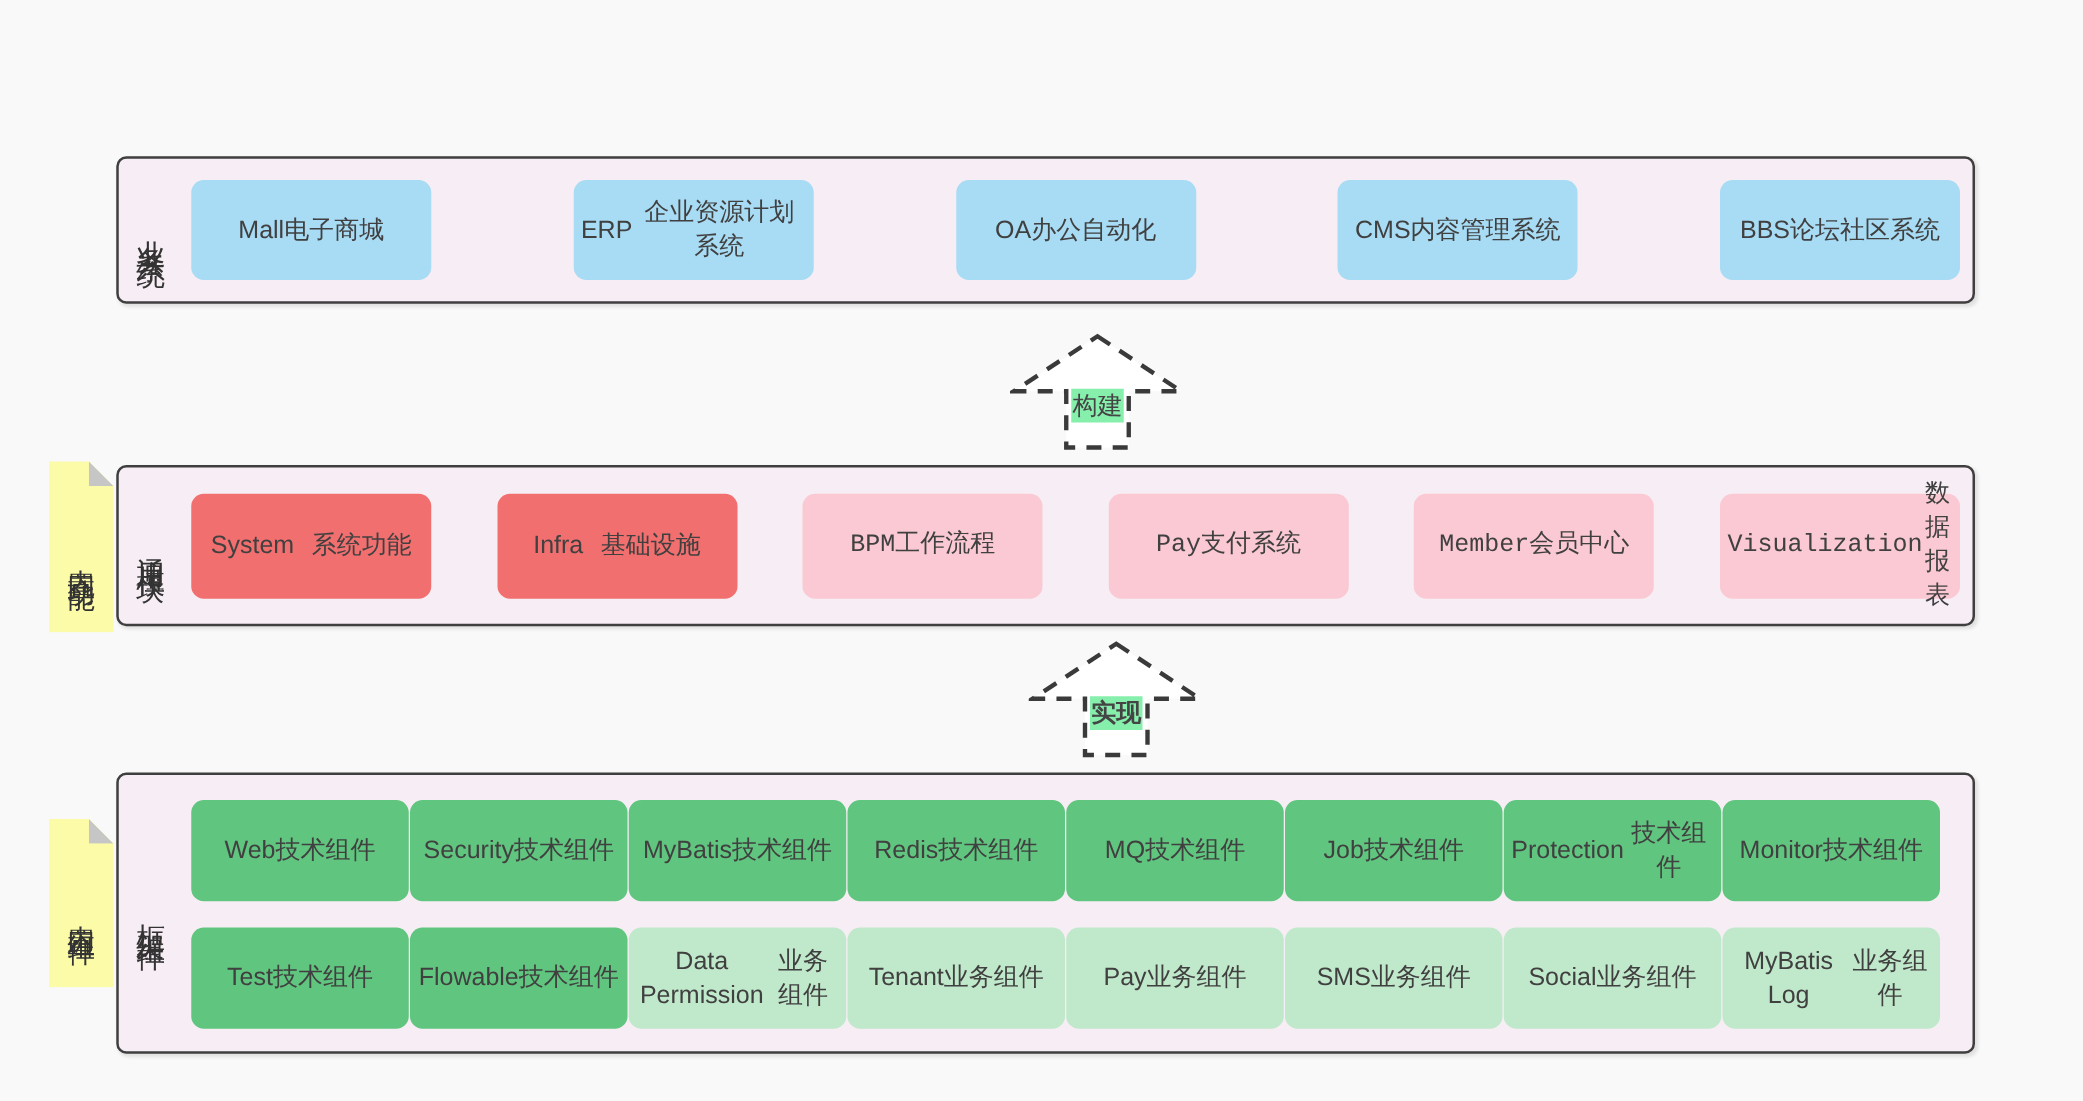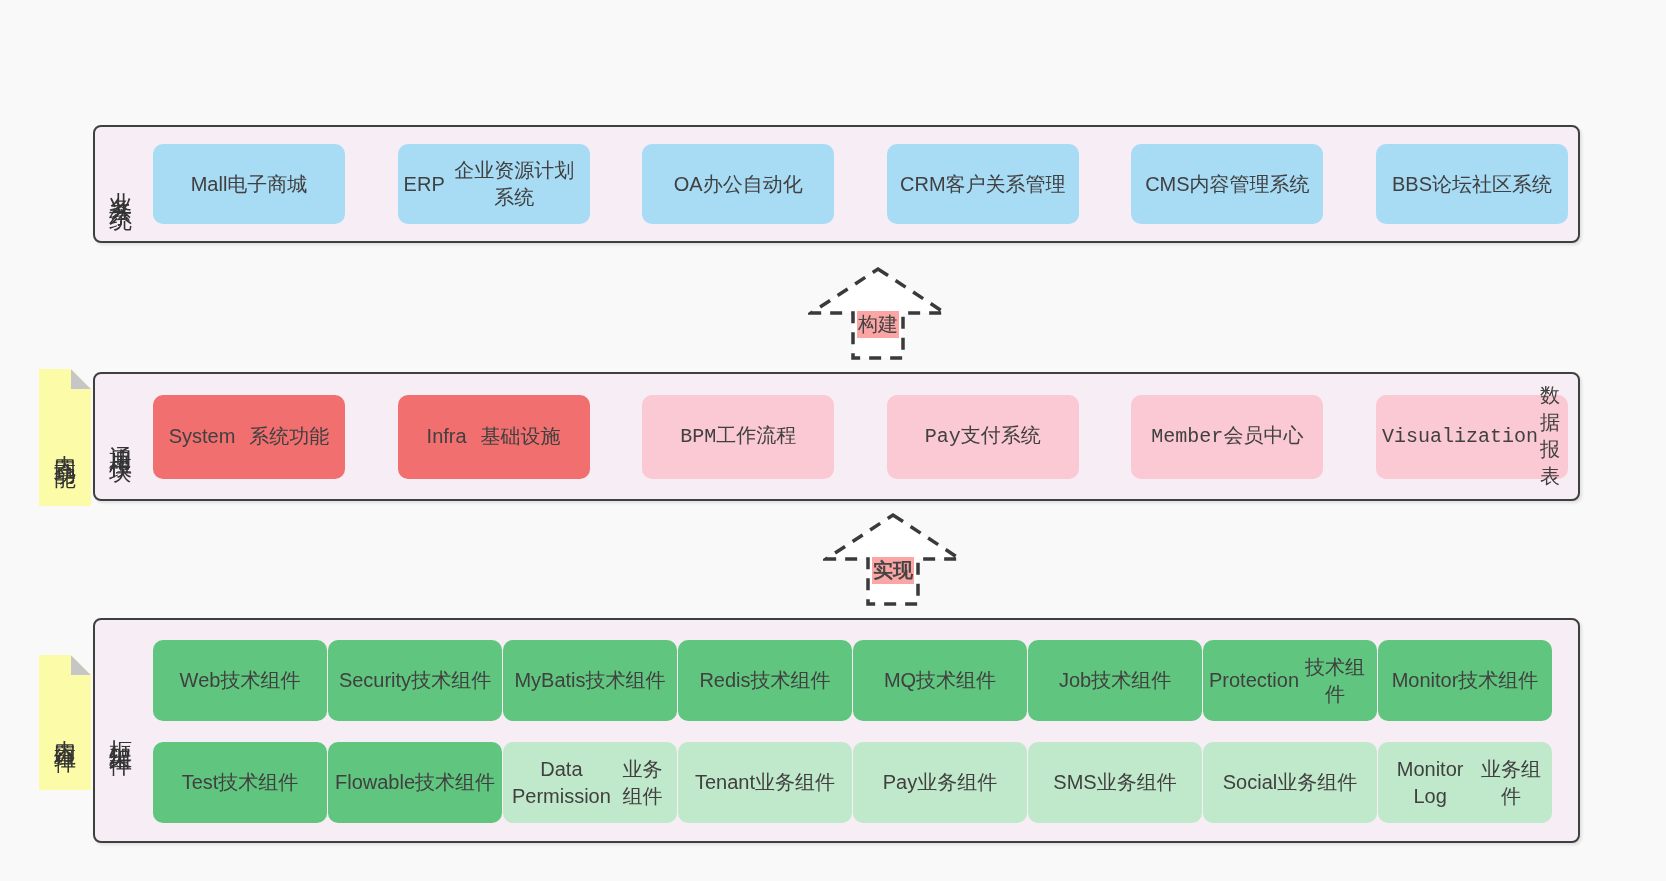--- a/index.html
+++ b/index.html
@@ -110,21 +110,21 @@
   }
   .arrow-1 { left: 808px; top: 266px; }
   .arrow-2 { left: 823px; top: 512px; font-weight: bold; }
   .arrow svg { display: block; width: 100%; height: 100%; }
   .arrow .a-label {
     position: absolute;
     left: 50%; top: 45px;
     transform: translateX(-50%);
     font-size: 20px;
     color: #444;
-    background: #fca5a5;
+    background: #86efac;
     padding: 0 1px;
     white-space: nowrap;
   }
 </style>
 </head>
 <body>
 
 <div class="canvas">
 
   <div class="section section-1">
@@ -134,24 +134,20 @@
         <div>Mall</div>
         <div>电子商城</div>
       </div>
       <div class="box box-lg c-blue">
         <div>ERP</div>
         <div>企业资源计划系统</div>
       </div>
       <div class="box box-lg c-blue">
         <div>OA</div>
         <div>办公自动化</div>
-      </div>
-      <div class="box box-lg c-blue">
-        <div>CRM</div>
-        <div>客户关系管理</div>
       </div>
       <div class="box box-lg c-blue">
         <div>CMS</div>
         <div>内容管理系统</div>
       </div>
       <div class="box box-lg c-blue">
         <div>BBS</div>
         <div>论坛社区系统</div>
       </div>
     </div>
@@ -271,20 +267,20 @@
         </div>
         <div class="box box-sm c-lgreen">
           <div>SMS</div>
           <div>业务组件</div>
         </div>
         <div class="box box-sm c-lgreen">
           <div>Social</div>
           <div>业务组件</div>
         </div>
         <div class="box box-sm c-lgreen">
-          <div>Monitor Log</div>
+          <div>MyBatis Log</div>
           <div>业务组件</div>
         </div>
       </div>
     </div>
   </div>
 
 </div>
 
 </body></html>

